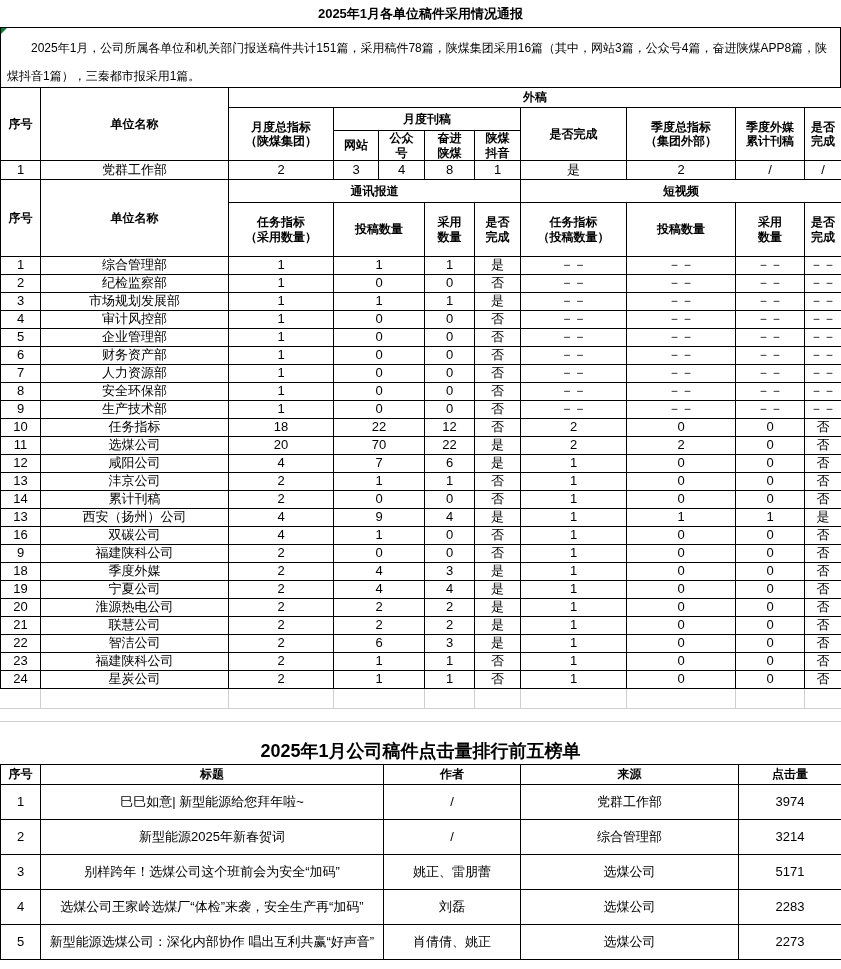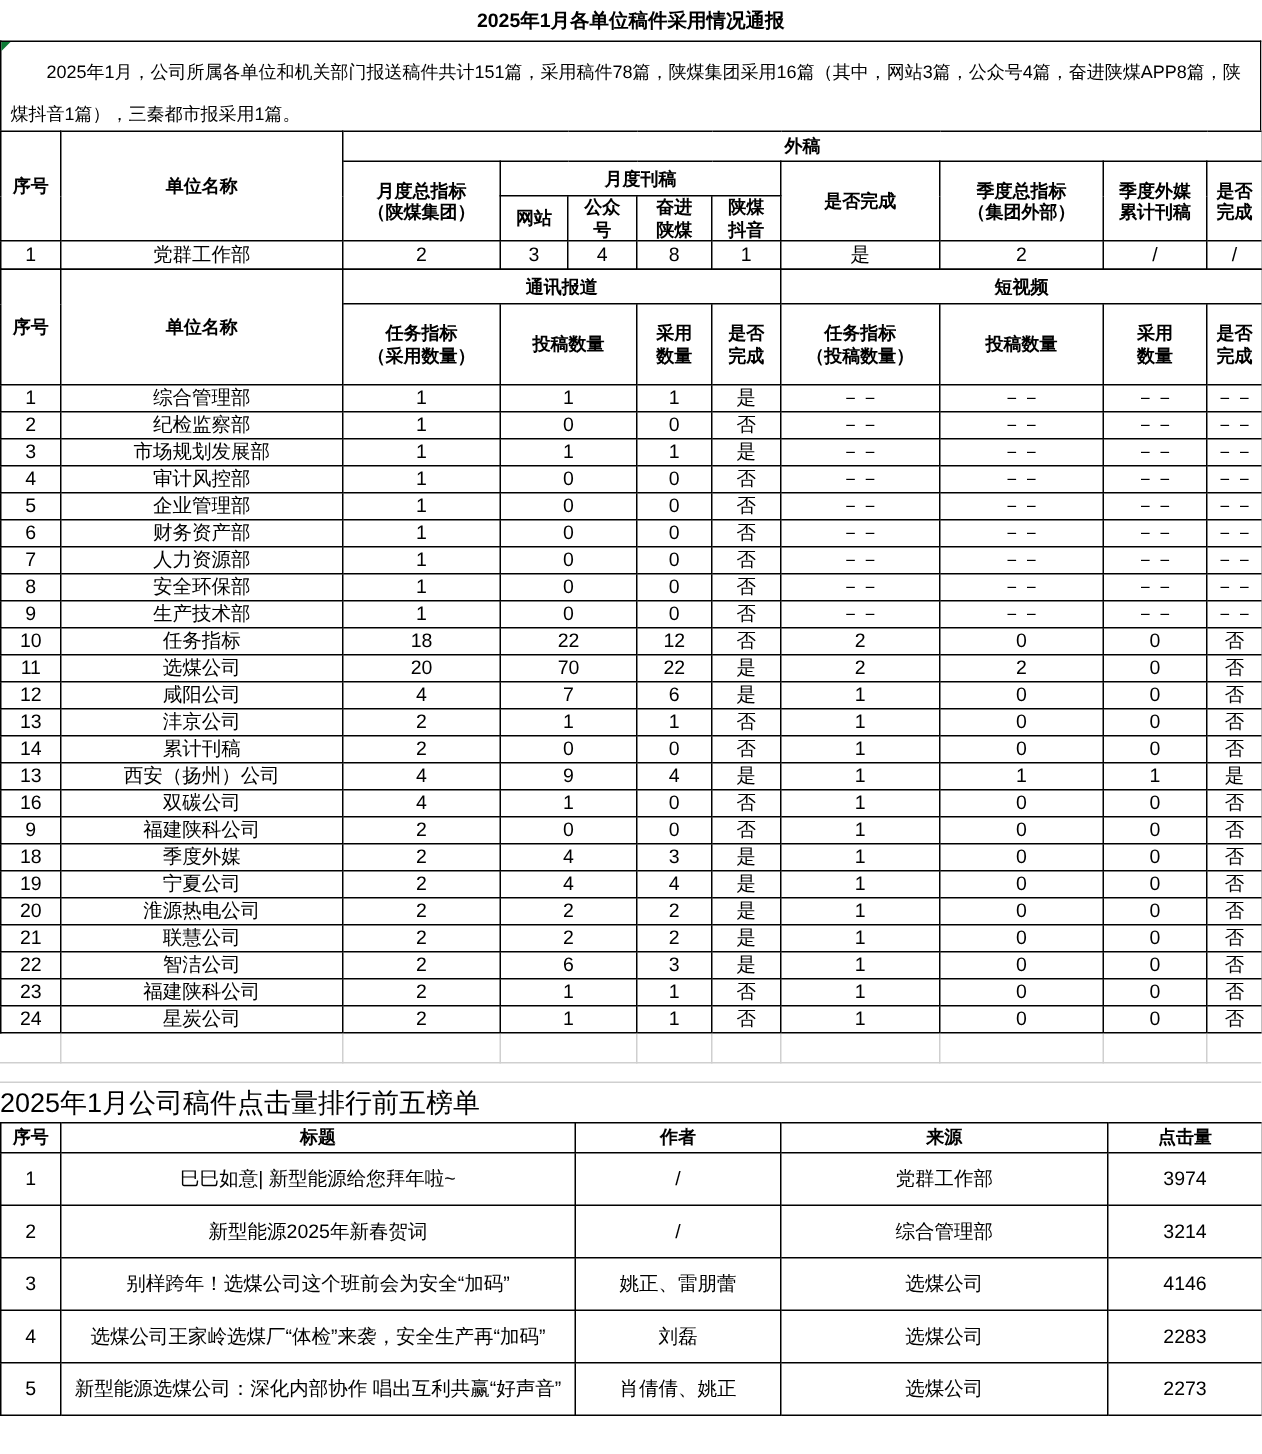--- a/index.html
+++ b/index.html
@@ -27,22 +27,22 @@
       linear-gradient(#cfcfcf,#cfcfcf),linear-gradient(#cfcfcf,#cfcfcf),
       linear-gradient(#cfcfcf,#cfcfcf),linear-gradient(#cfcfcf,#cfcfcf),
       linear-gradient(#cfcfcf,#cfcfcf),linear-gradient(#cfcfcf,#cfcfcf),
       linear-gradient(#cfcfcf,#cfcfcf),linear-gradient(#cfcfcf,#cfcfcf),
       linear-gradient(#cfcfcf,#cfcfcf),
       linear-gradient(#cfcfcf,#cfcfcf),linear-gradient(#cfcfcf,#cfcfcf);
     background-size:1px 20px,1px 20px,1px 20px,1px 20px,1px 20px,1px 20px,
                     1px 20px,1px 20px,1px 20px,100% 1px,100% 1px;
     background-position:40px 0,228px 0,333px 0,424px 0,474px 0,520px 0,
                         626px 0,735px 0,804px 0,0 19px,0 32px;}
-  .rank-title{height:26px;line-height:26px;
-              font-size:18px;font-weight:normal;}
+  .rank-title{height:26px;line-height:26px;text-align:center;
+              font-size:18px;font-weight:bold;margin-top:16px;}
   .tblR thead tr{height:20px;}
   .tblR tbody tr{height:35px;}
   .tblR td{font-size:13px;}
 </style>
 </head>
 <body>
 
 <div class="doc-title">2025年1月各单位稿件采用情况通报</div>
 
 <div class="summary-box">
@@ -497,21 +497,21 @@
         <td>/</td>
         <td>综合管理部</td>
         <td>3214</td>
       </tr>
 
       <tr>
         <td>3</td>
         <td>别样跨年！选煤公司这个班前会为安全“加码”</td>
         <td>姚正、雷朋蕾</td>
         <td>选煤公司</td>
-        <td>4146</td>
+        <td>5171</td>
       </tr>
 
       <tr>
         <td>4</td>
         <td>选煤公司王家岭选煤厂“体检”来袭，安全生产再“加码”</td>
         <td>刘磊</td>
         <td>选煤公司</td>
         <td>2283</td>
       </tr>
 

